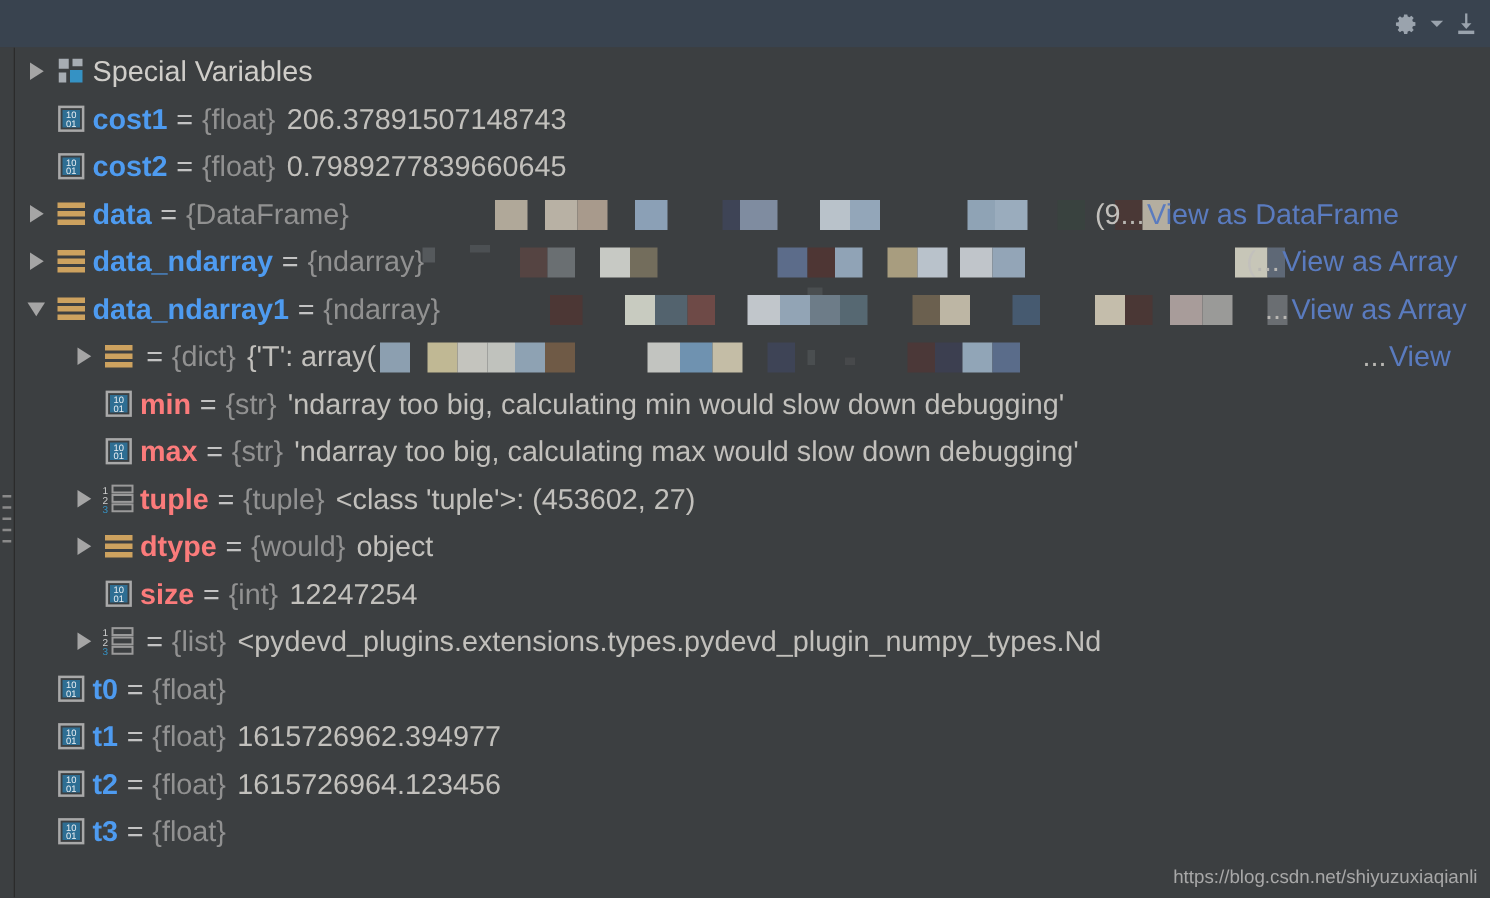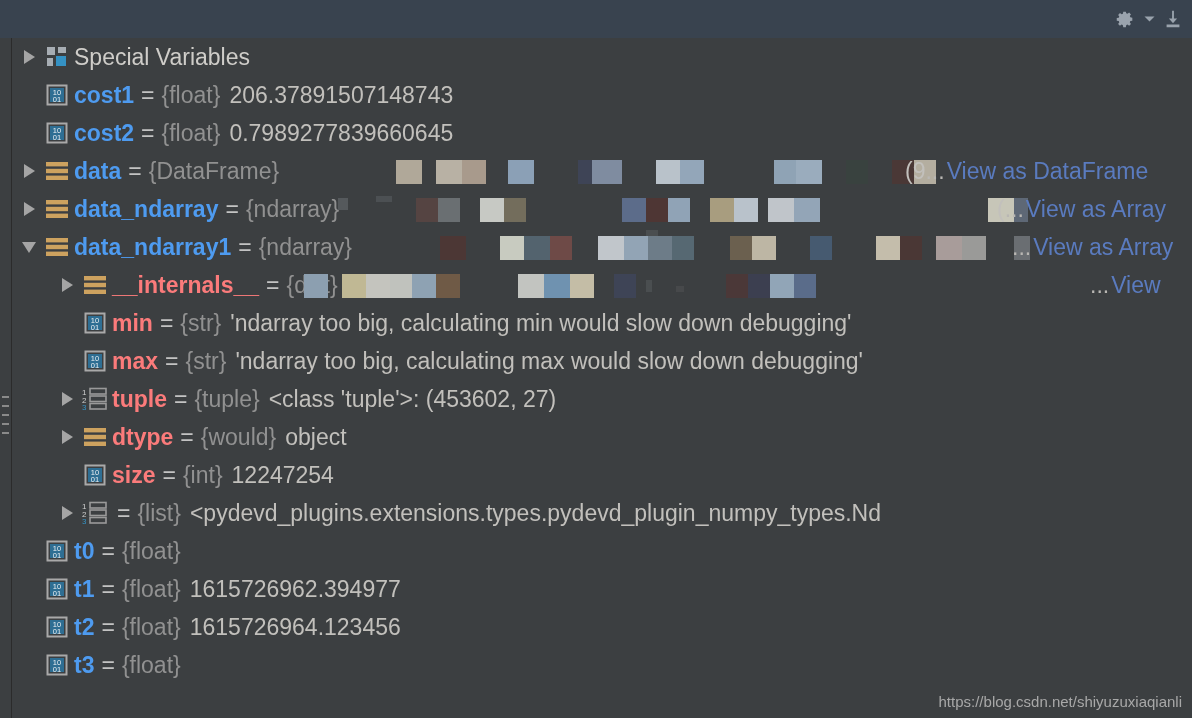--- a/index.html
+++ b/index.html
@@ -259,21 +259,21 @@
           <b style="left: 570px; top: 8px; width: 14px; height: 24px; background: rgb(62, 68, 86);"></b>
           <b style="left: 584px; top: 8px; width: 30px; height: 24px; background: rgb(127, 140, 160);"></b>
           <b style="left: 648px; top: 8px; width: 24px; height: 24px; background: rgb(185, 194, 202);"></b>
           <b style="left: 672px; top: 8px; width: 24px; height: 24px; background: rgb(147, 166, 185);"></b>
           <b style="left: 766px; top: 8px; width: 22px; height: 24px; background: rgb(143, 163, 181);"></b>
           <b style="left: 788px; top: 8px; width: 26px; height: 24px; background: rgb(154, 172, 189);"></b>
           <b style="left: 838px; top: 8px; width: 22px; height: 24px; background: rgb(57, 66, 63);"></b>
           <b style="left: 884px; top: 8px; width: 22px; height: 24px; background: rgb(74, 56, 54);"></b>
           <b style="left: 906px; top: 8px; width: 22px; height: 24px; background: rgb(180, 174, 160);"></b>
         </span>
-        <span style="position: absolute; left: 893px; top: 0px; white-space: nowrap;"><span class="vval" style="margin-left: 0px;">(9</span><span class="vdots">...</span><span class="vlink" style="margin-left: 2px;">View as DataFrame</span></span>
+        <span style="position: absolute; left: 864px; top: 0px; white-space: nowrap;"><span class="vval" style="margin-left: 0px;">(9</span><span class="vdots">...</span><span class="vlink" style="margin-left: 2px;">View as DataFrame</span></span>
       </div>
       <div class="row ind0">
         <span class="twisty">
           <span class="tri-right"></span>
         </span>
         <span class="vicon">
           <svg width="24" height="20" viewBox="0 0 24 20">
             <rect x="1" y="1" width="22" height="4.4" fill="#cda25f"></rect>
             <rect x="1" y="7.8" width="22" height="4.4" fill="#cda25f"></rect>
             <rect x="1" y="14.6" width="22" height="4.4" fill="#cda25f"></rect>
@@ -340,21 +340,20 @@
         <span class="twisty">
           <span class="tri-right"></span>
         </span>
         <span class="vicon">
           <svg width="24" height="20" viewBox="0 0 24 20">
             <rect x="1" y="1" width="22" height="4.4" fill="#cda25f"></rect>
             <rect x="1" y="7.8" width="22" height="4.4" fill="#cda25f"></rect>
             <rect x="1" y="14.6" width="22" height="4.4" fill="#cda25f"></rect>
           </svg>
         </span>
-        <span class="vname red">__internals__</span>
         <span class="veq">=</span>
         <span class="vtype">{dict}</span>
         <span class="vval">{'T': array(</span>
         <span class="censor" style="left: -42px;">
           <b style="left: 334px; top: 8px; width: 24px; height: 24px; background: rgb(140, 159, 176);"></b>
           <b style="left: 372px; top: 8px; width: 24px; height: 24px; background: rgb(192, 184, 148);"></b>
           <b style="left: 396px; top: 8px; width: 24px; height: 24px; background: rgb(196, 196, 190);"></b>
           <b style="left: 420px; top: 8px; width: 22px; height: 24px; background: rgb(192, 194, 189);"></b>
           <b style="left: 442px; top: 8px; width: 24px; height: 24px; background: rgb(142, 162, 179);"></b>
           <b style="left: 466px; top: 8px; width: 24px; height: 24px; background: rgb(111, 90, 70);"></b>

